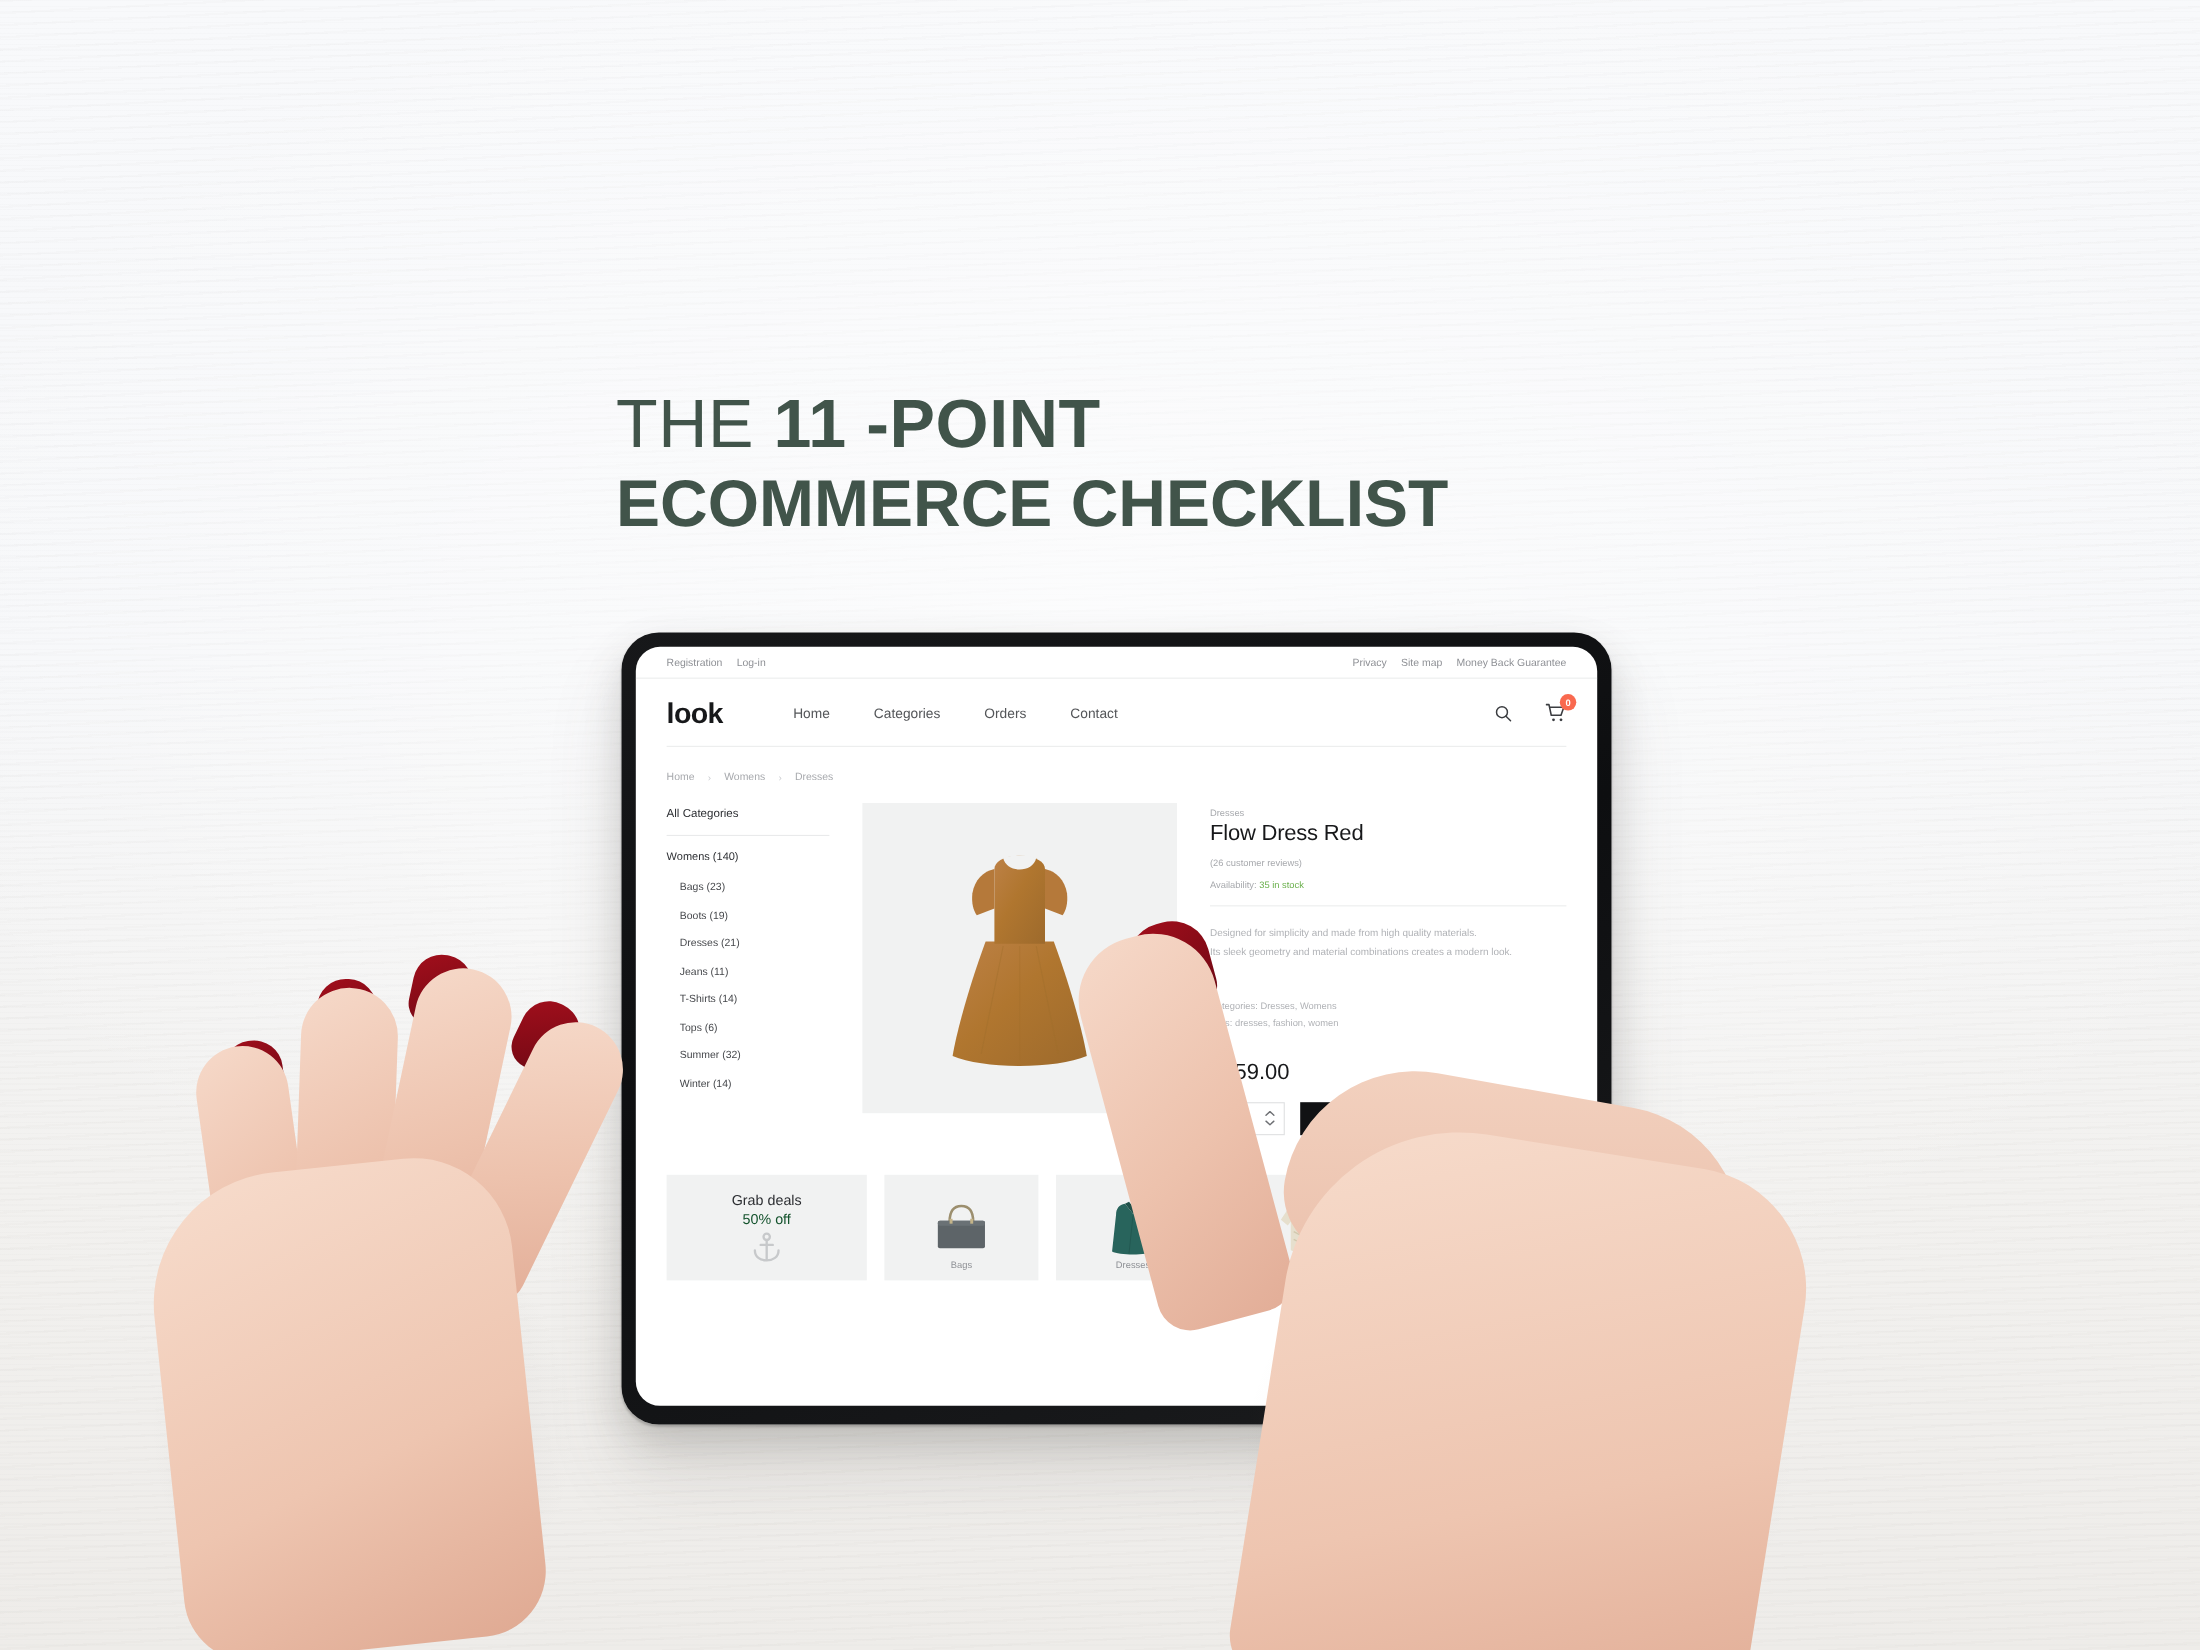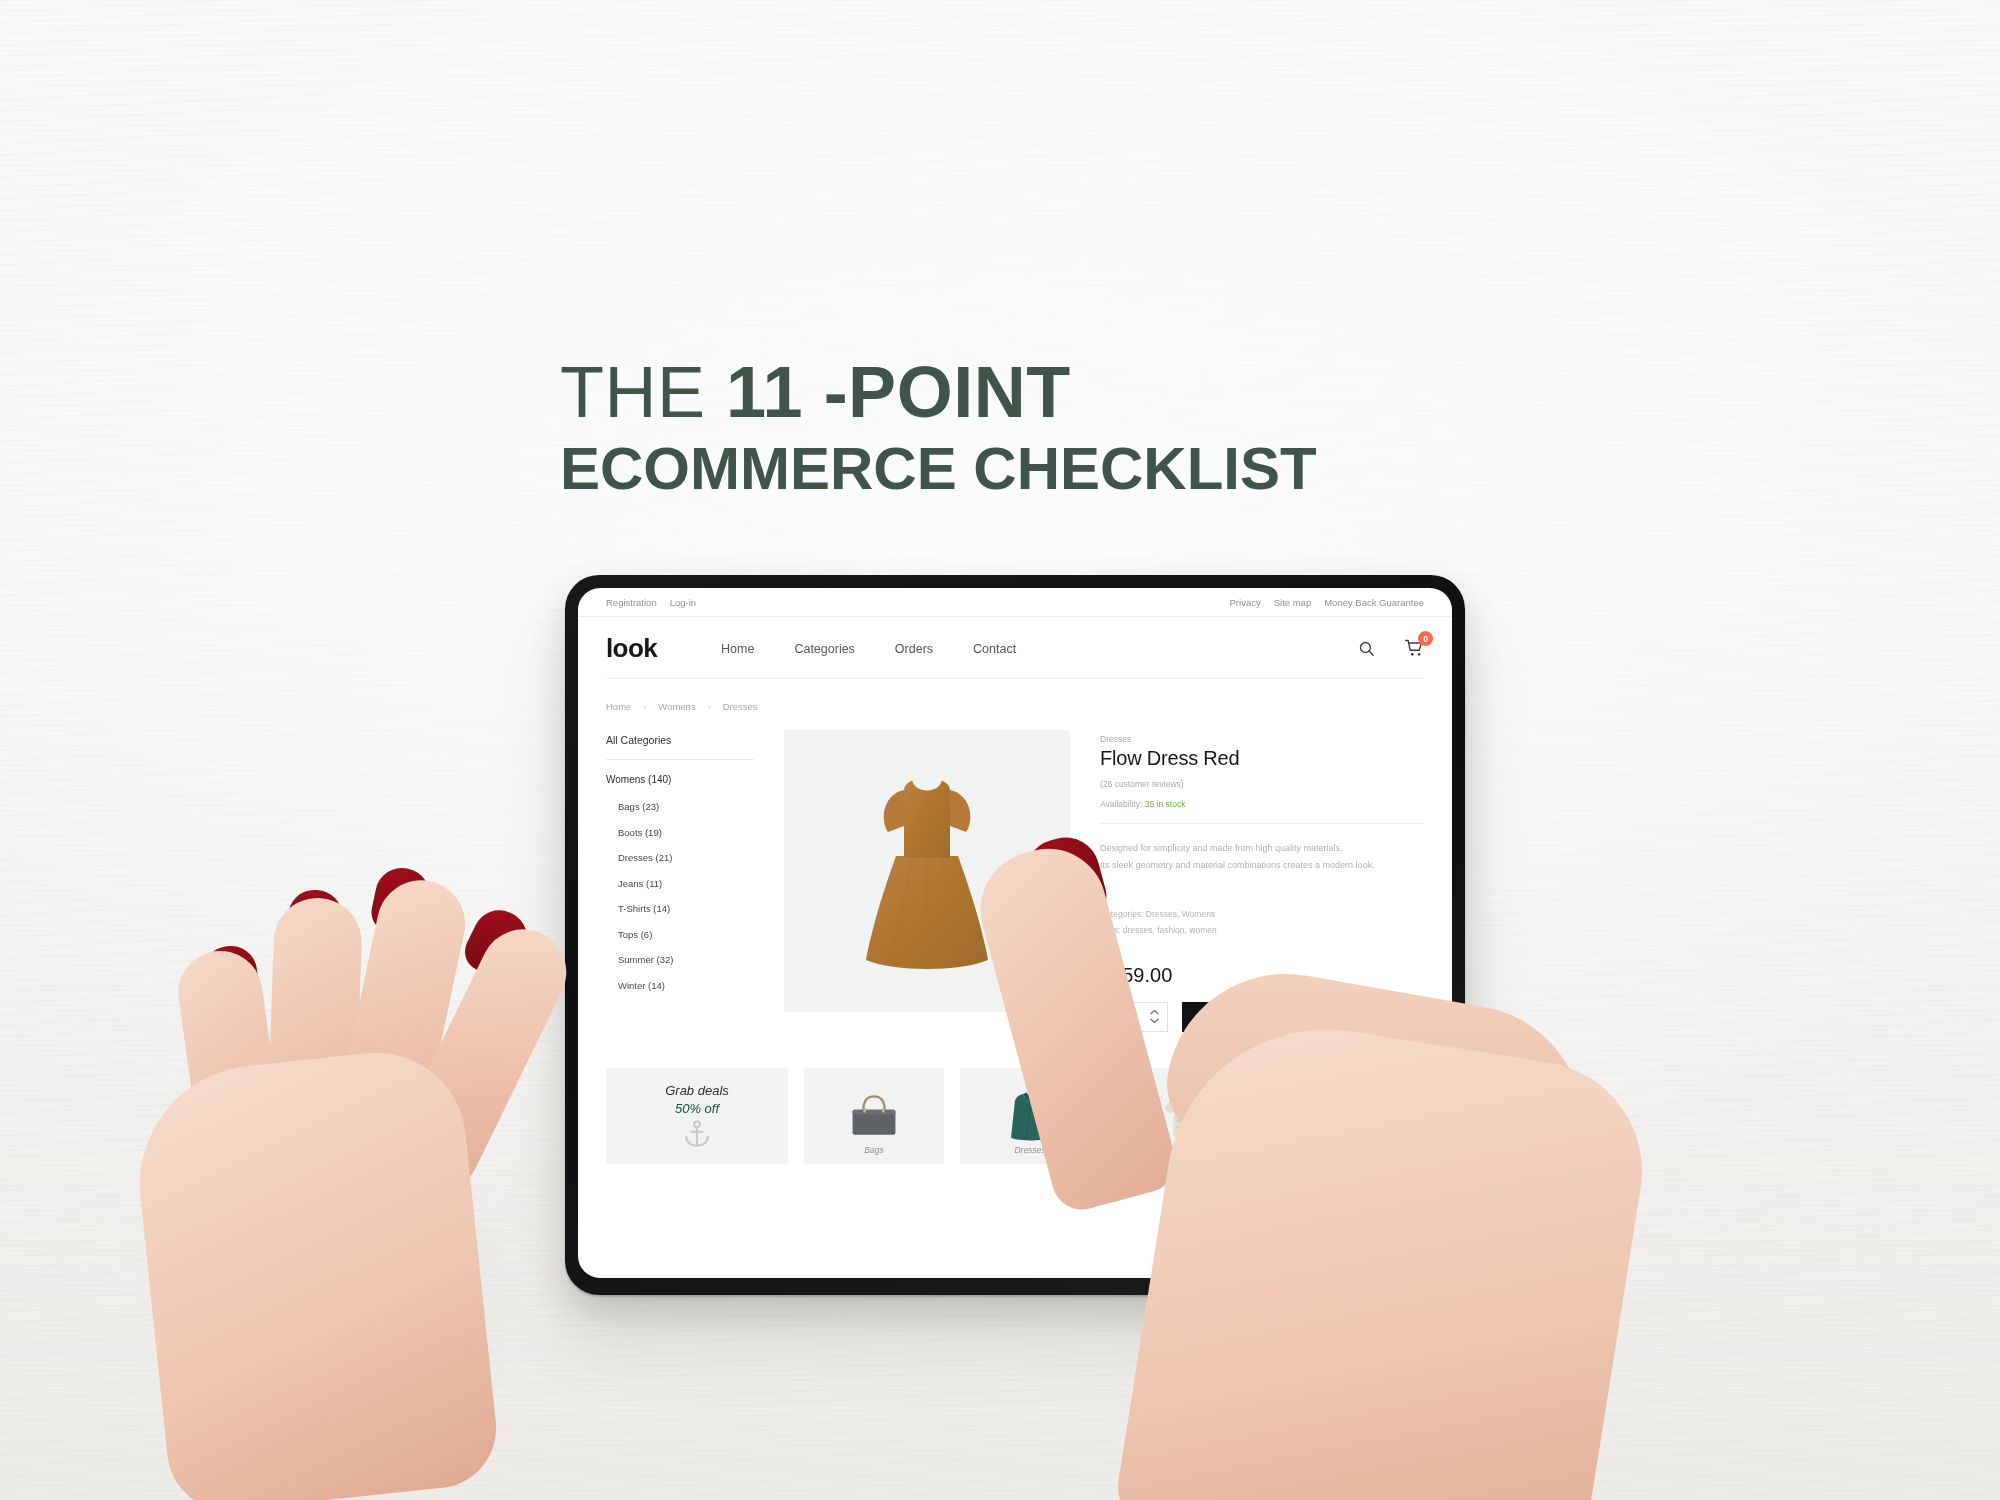--- a/index.html
+++ b/index.html
@@ -36,21 +36,21 @@
   }
 
   
   .headline {
     position:absolute; left:560px; top:350px; width:900px;
     color:#41544a;
     font-weight:700;
     letter-spacing:.5px;
     line-height:1.17;
   }
-  .headline .l1 { font-size:72px; }
+  .headline .l1 { font-size:62px; }
   .headline .l2 { font-size:60px; letter-spacing:0px; }
   .headline .thin { font-weight:400; }
 
   
   .tablet {
     position:absolute;
     left:565px; top:575px;
     width:900px; height:720px;
     border-radius:34px;
     background:linear-gradient(160deg,#17181a 0%,#0d0e10 45%,#1b1c1e 100%);
@@ -153,21 +153,20 @@
     border:none; cursor:pointer;
   }
 
   
   .cards { display:flex; gap:16px; padding:36px 28px 0 28px; }
   .card {
     background:#f1f2f2;
     height:96px;
     display:flex; flex-direction:column; align-items:center; justify-content:center;
     position:relative;
-    font-style:italic;
   }
   .card.promo { flex:0 0 182px; }
   .card.cat { flex:0 0 140px; }
   .promo-t1 { font-size:13px; color:#2d2f33; line-height:1.35; }
   .promo-t2 { font-size:13px; color:#14532d; line-height:1.35; margin-bottom:2px; }
   .card-label { font-size:8.5px; color:#8e9095; position:absolute; bottom:9px;text-align:center; }
 
   
   .hand { position:absolute; pointer-events:none; }
   .skin-a { background:linear-gradient(150deg,#f6d9c9,#edc2ad 55%,#e2ad97); }

